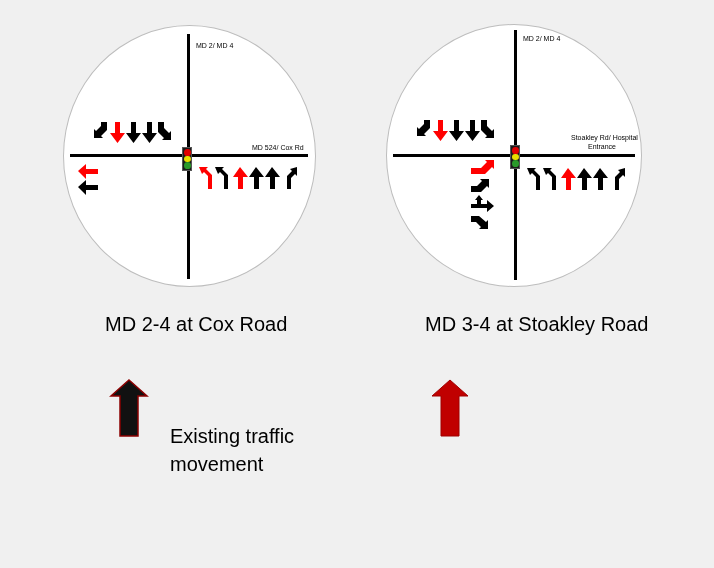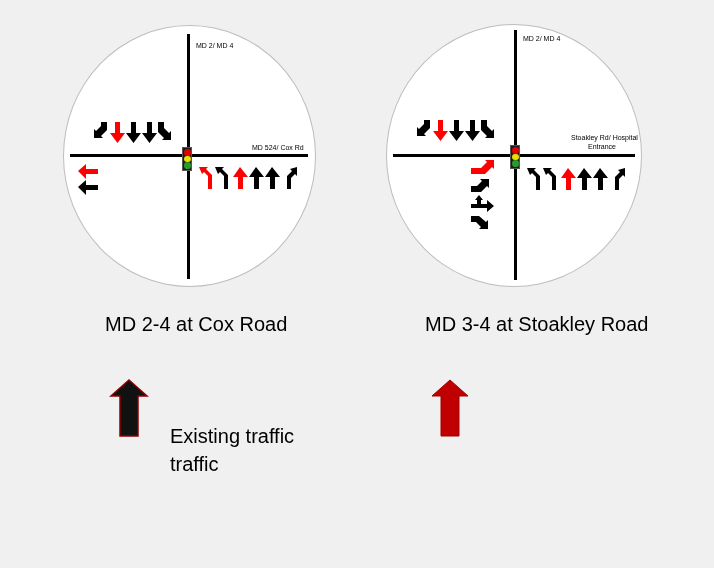--- a/index.html
+++ b/index.html
@@ -146,20 +146,20 @@
 </svg>
 
 <div class="caption" style="left:105px;top:313px;">MD 2-4 at Cox Road</div>
 <div class="caption" style="left:425px;top:313px;">MD 3-4 at Stoakley Road</div>
 
 <svg style="position:absolute;left:110px;top:379px;" width="38" height="58" viewBox="0 0 38 58">
   <path d="M19 1L37 17H28V57H10V17H1Z" fill="#111" stroke="#8b0000" stroke-width="1.5"></path>
 </svg>
 <div class="legend-text" style="left:170px;top:402px;margin-top:20px;">
   <div>Existing traffic</div>
-  <div>traffic</div>
+  <div>movement</div>
 </div>
 
 <svg style="position:absolute;left:431px;top:379px;" width="38" height="58" viewBox="0 0 38 58">
   <path d="M19 1L37 17H28V57H10V17H1Z" fill="#c00000" stroke="#a00000" stroke-width="1"></path>
 </svg>
 <div class="legend-text" style="left:491px;top:387px;">
 </div>
 
 </body></html>

